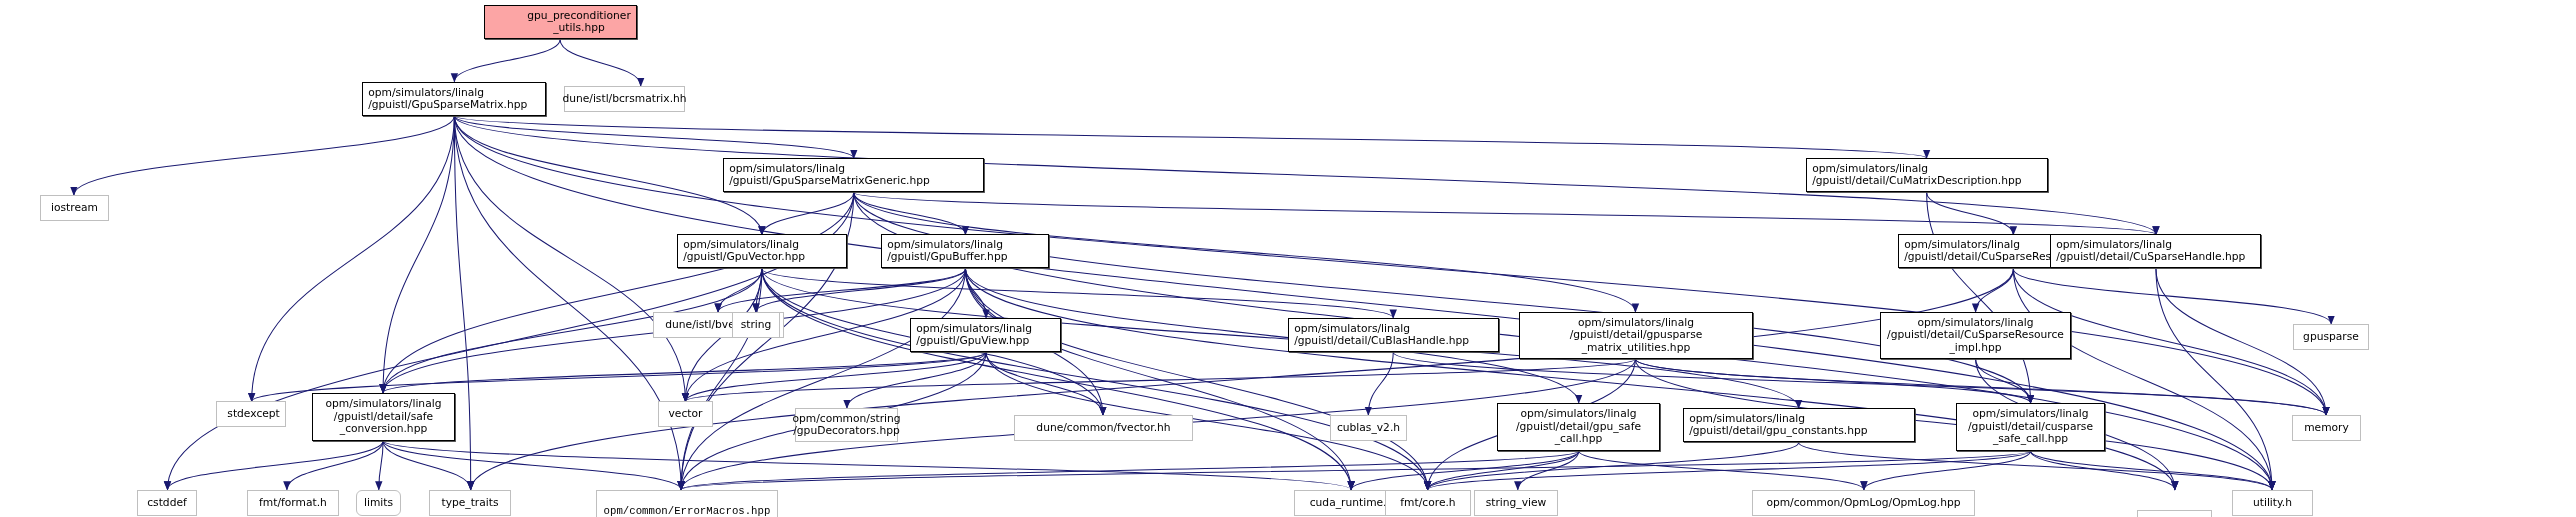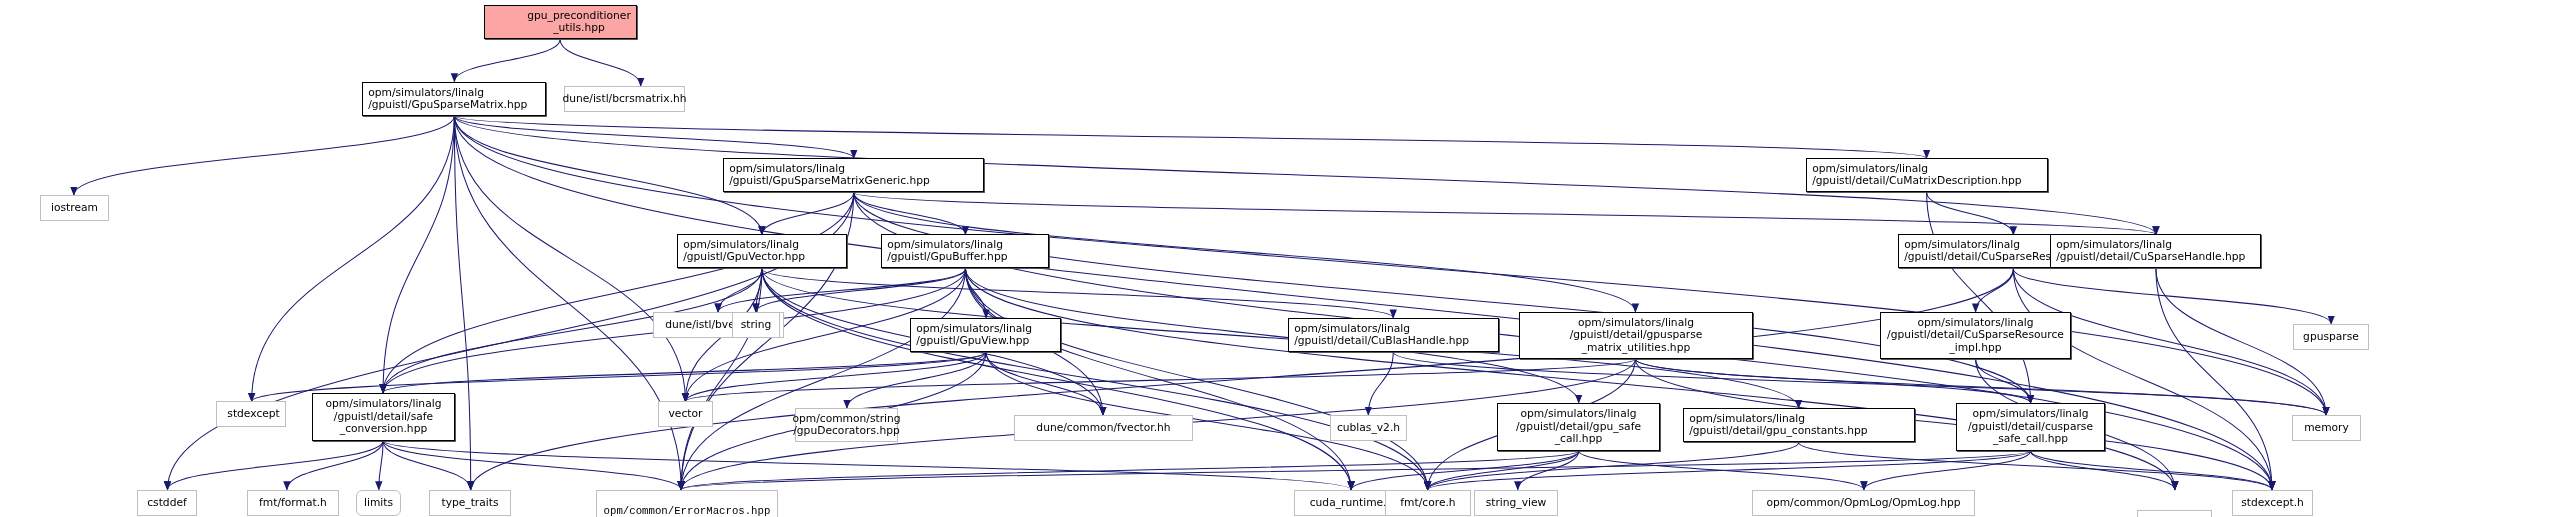--- a/index.html
+++ b/index.html
@@ -166,15 +166,15 @@
     <div class="node sys center" style="left: 137px; top: 490px; width: 60px; height: 26px;"><span>cstddef</span></div>
     <div class="node sys center" style="left: 247px; top: 490px; width: 92px; height: 26px; text-align: center;"><span>fmt/format.h</span></div>
     <div class="node sys center" style="left: 356px; top: 490px; width: 45px; height: 26px; border-radius: 6px;"><span>limits</span></div>
     <div class="node sys center" style="left: 429px; top: 490px; width: 82px; height: 26px;"><span>type_traits</span></div>
     <div class="node sys center" style="left: 596px; top: 490px; width: 182px; height: 42px; font-family: Liberation Mono, monospace;"><span>opm/common/ErrorMacros.hpp</span></div>
     <div class="node sys center" style="left: 1294px; top: 490px; width: 115px; height: 26px;"><span>cuda_runtime.h</span></div>
     <div class="node sys center" style="left: 1385px; top: 490px; width: 86px; height: 26px;"><span>fmt/core.h</span></div>
     <div class="node sys center" style="left: 1454px; top: 490px; width: 84px; height: 26px; margin-left: 20px;"><span>string_view</span></div>
     <div class="node sys center" style="left: 1752px; top: 490px; width: 223px; height: 26px;"><span>opm/common/OpmLog/OpmLog.hpp</span></div>
     <div class="node sys center" style="left: 2137px; top: 510px; width: 75px; height: 26px;"><span>exception</span></div>
-    <div class="node sys center" style="left: 2232px; top: 490px; width: 81px; height: 26px;"><span>stdexcept.h</span></div>
+    <div class="node sys center" style="left: 2232px; top: 490px; width: 81px; height: 26px;"><span>utility.h</span></div>
   </div>
 
 
 </body></html>

